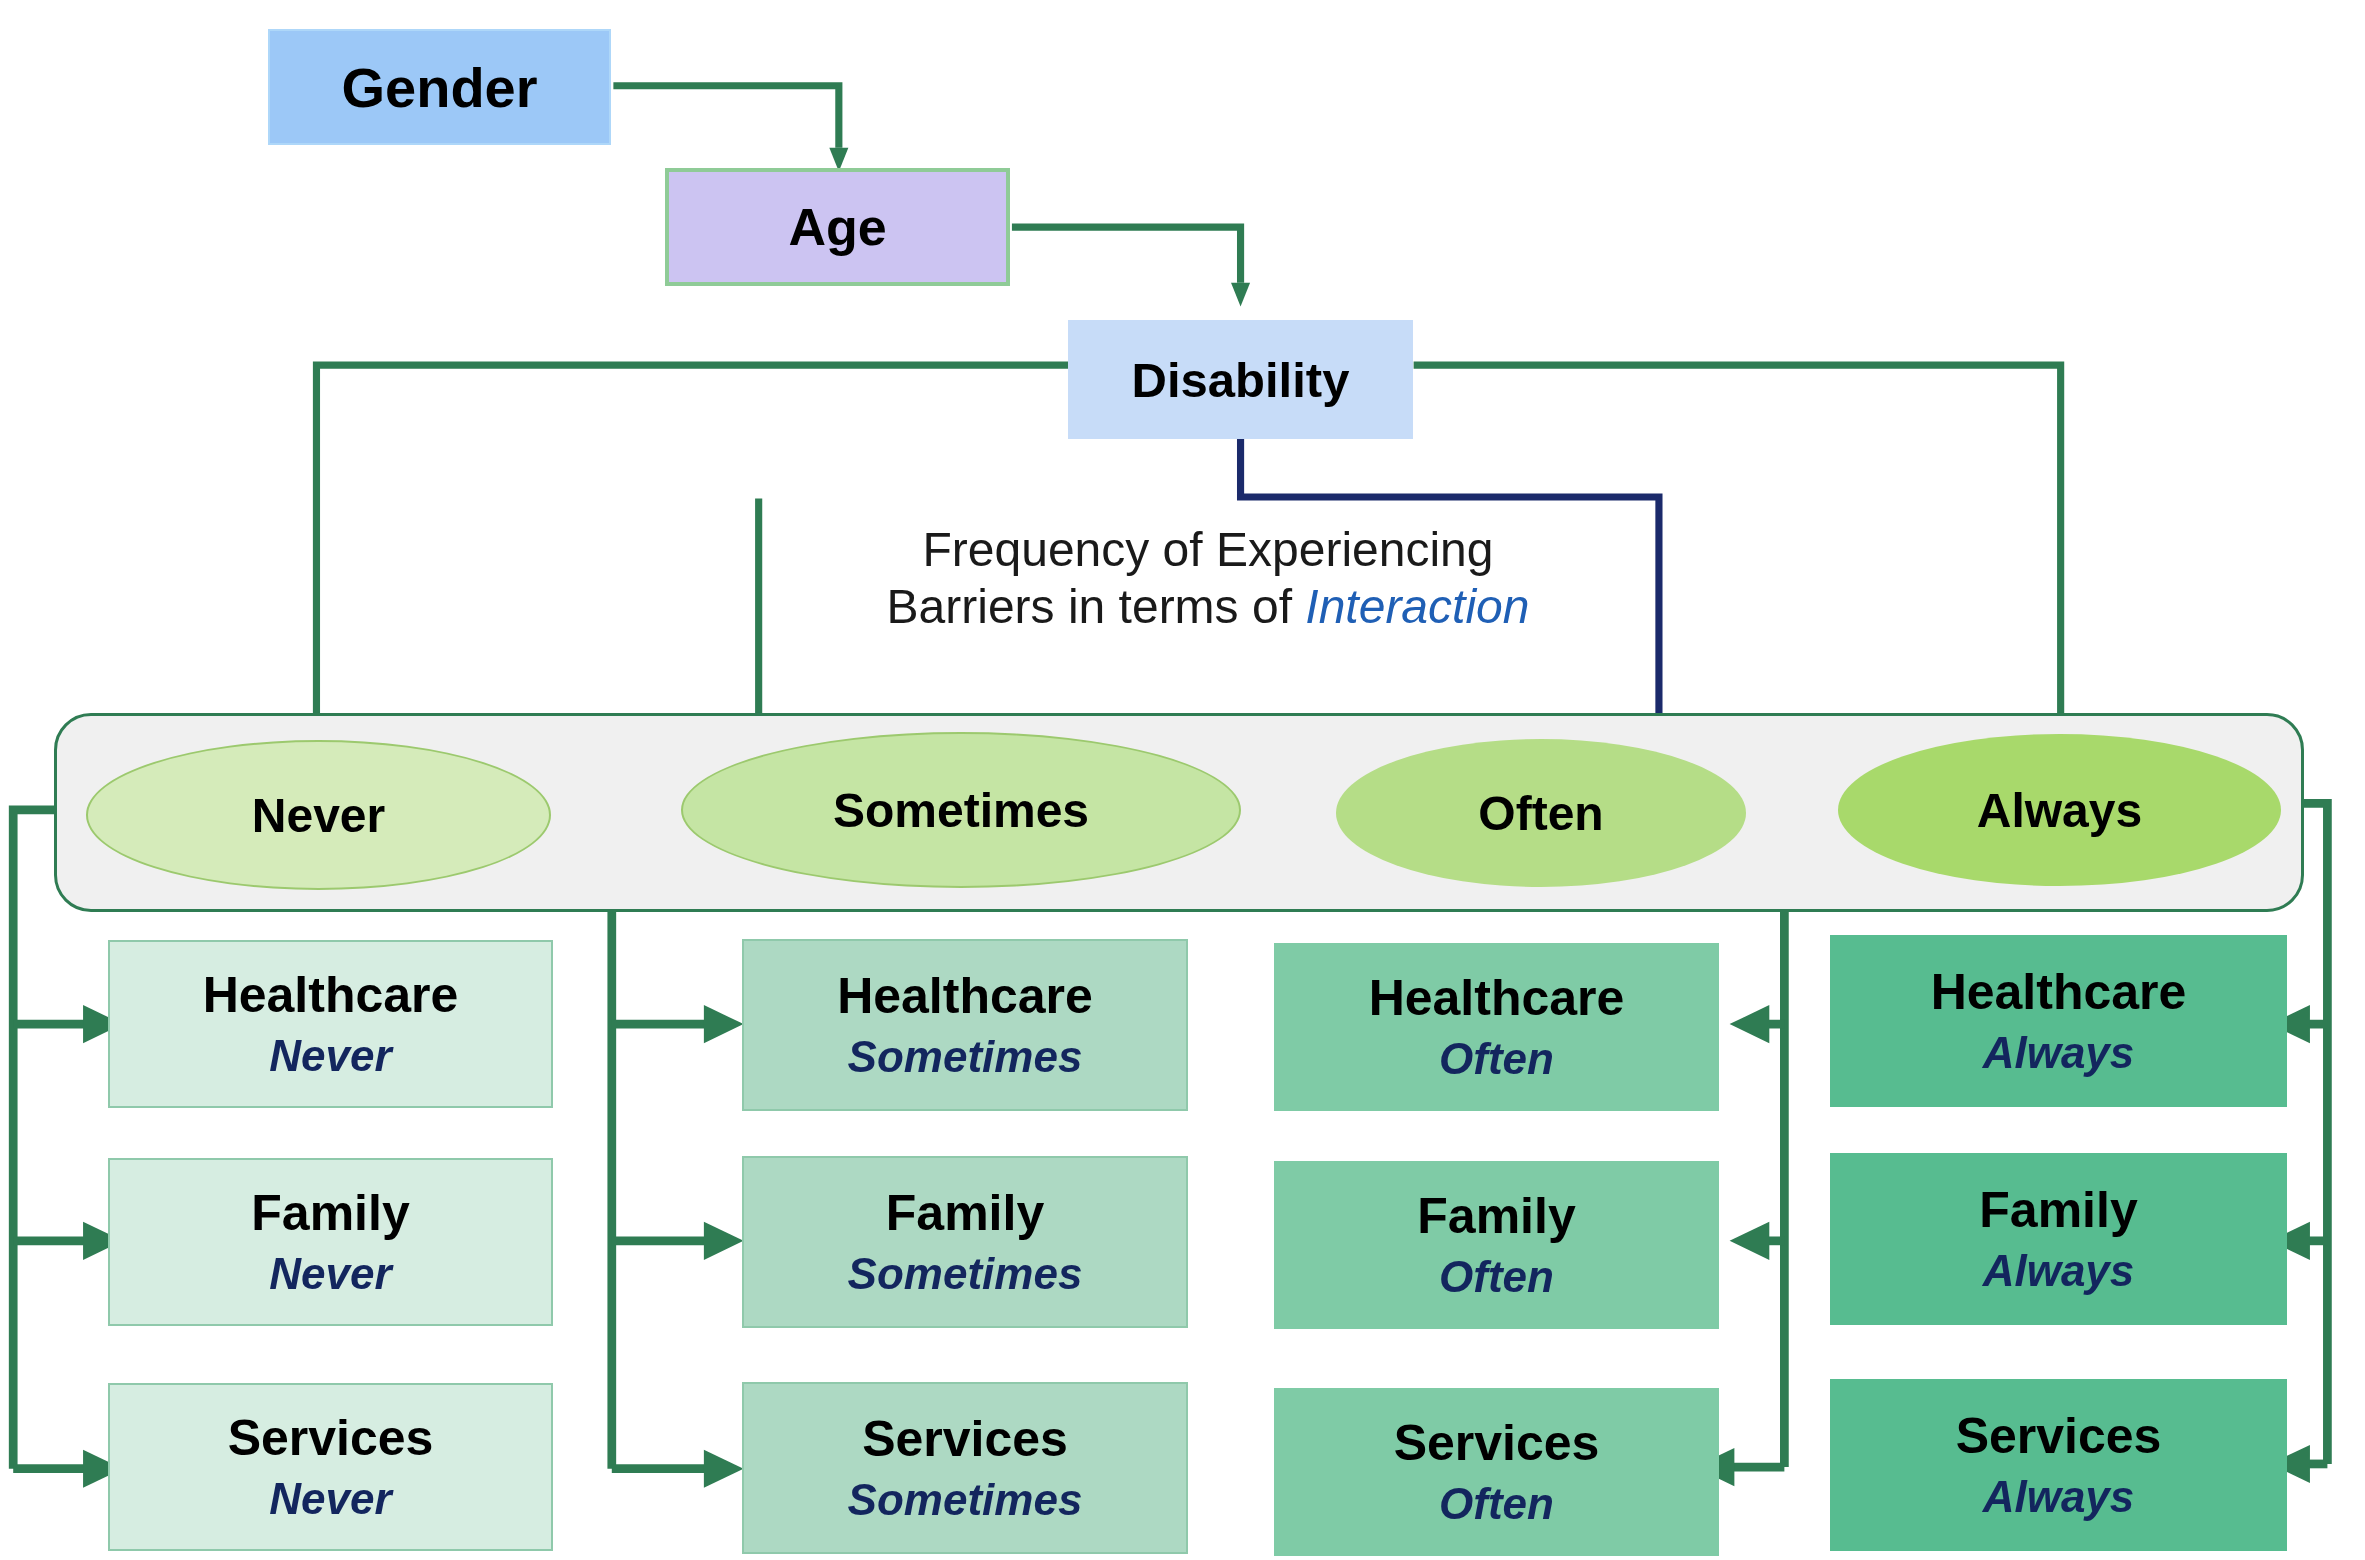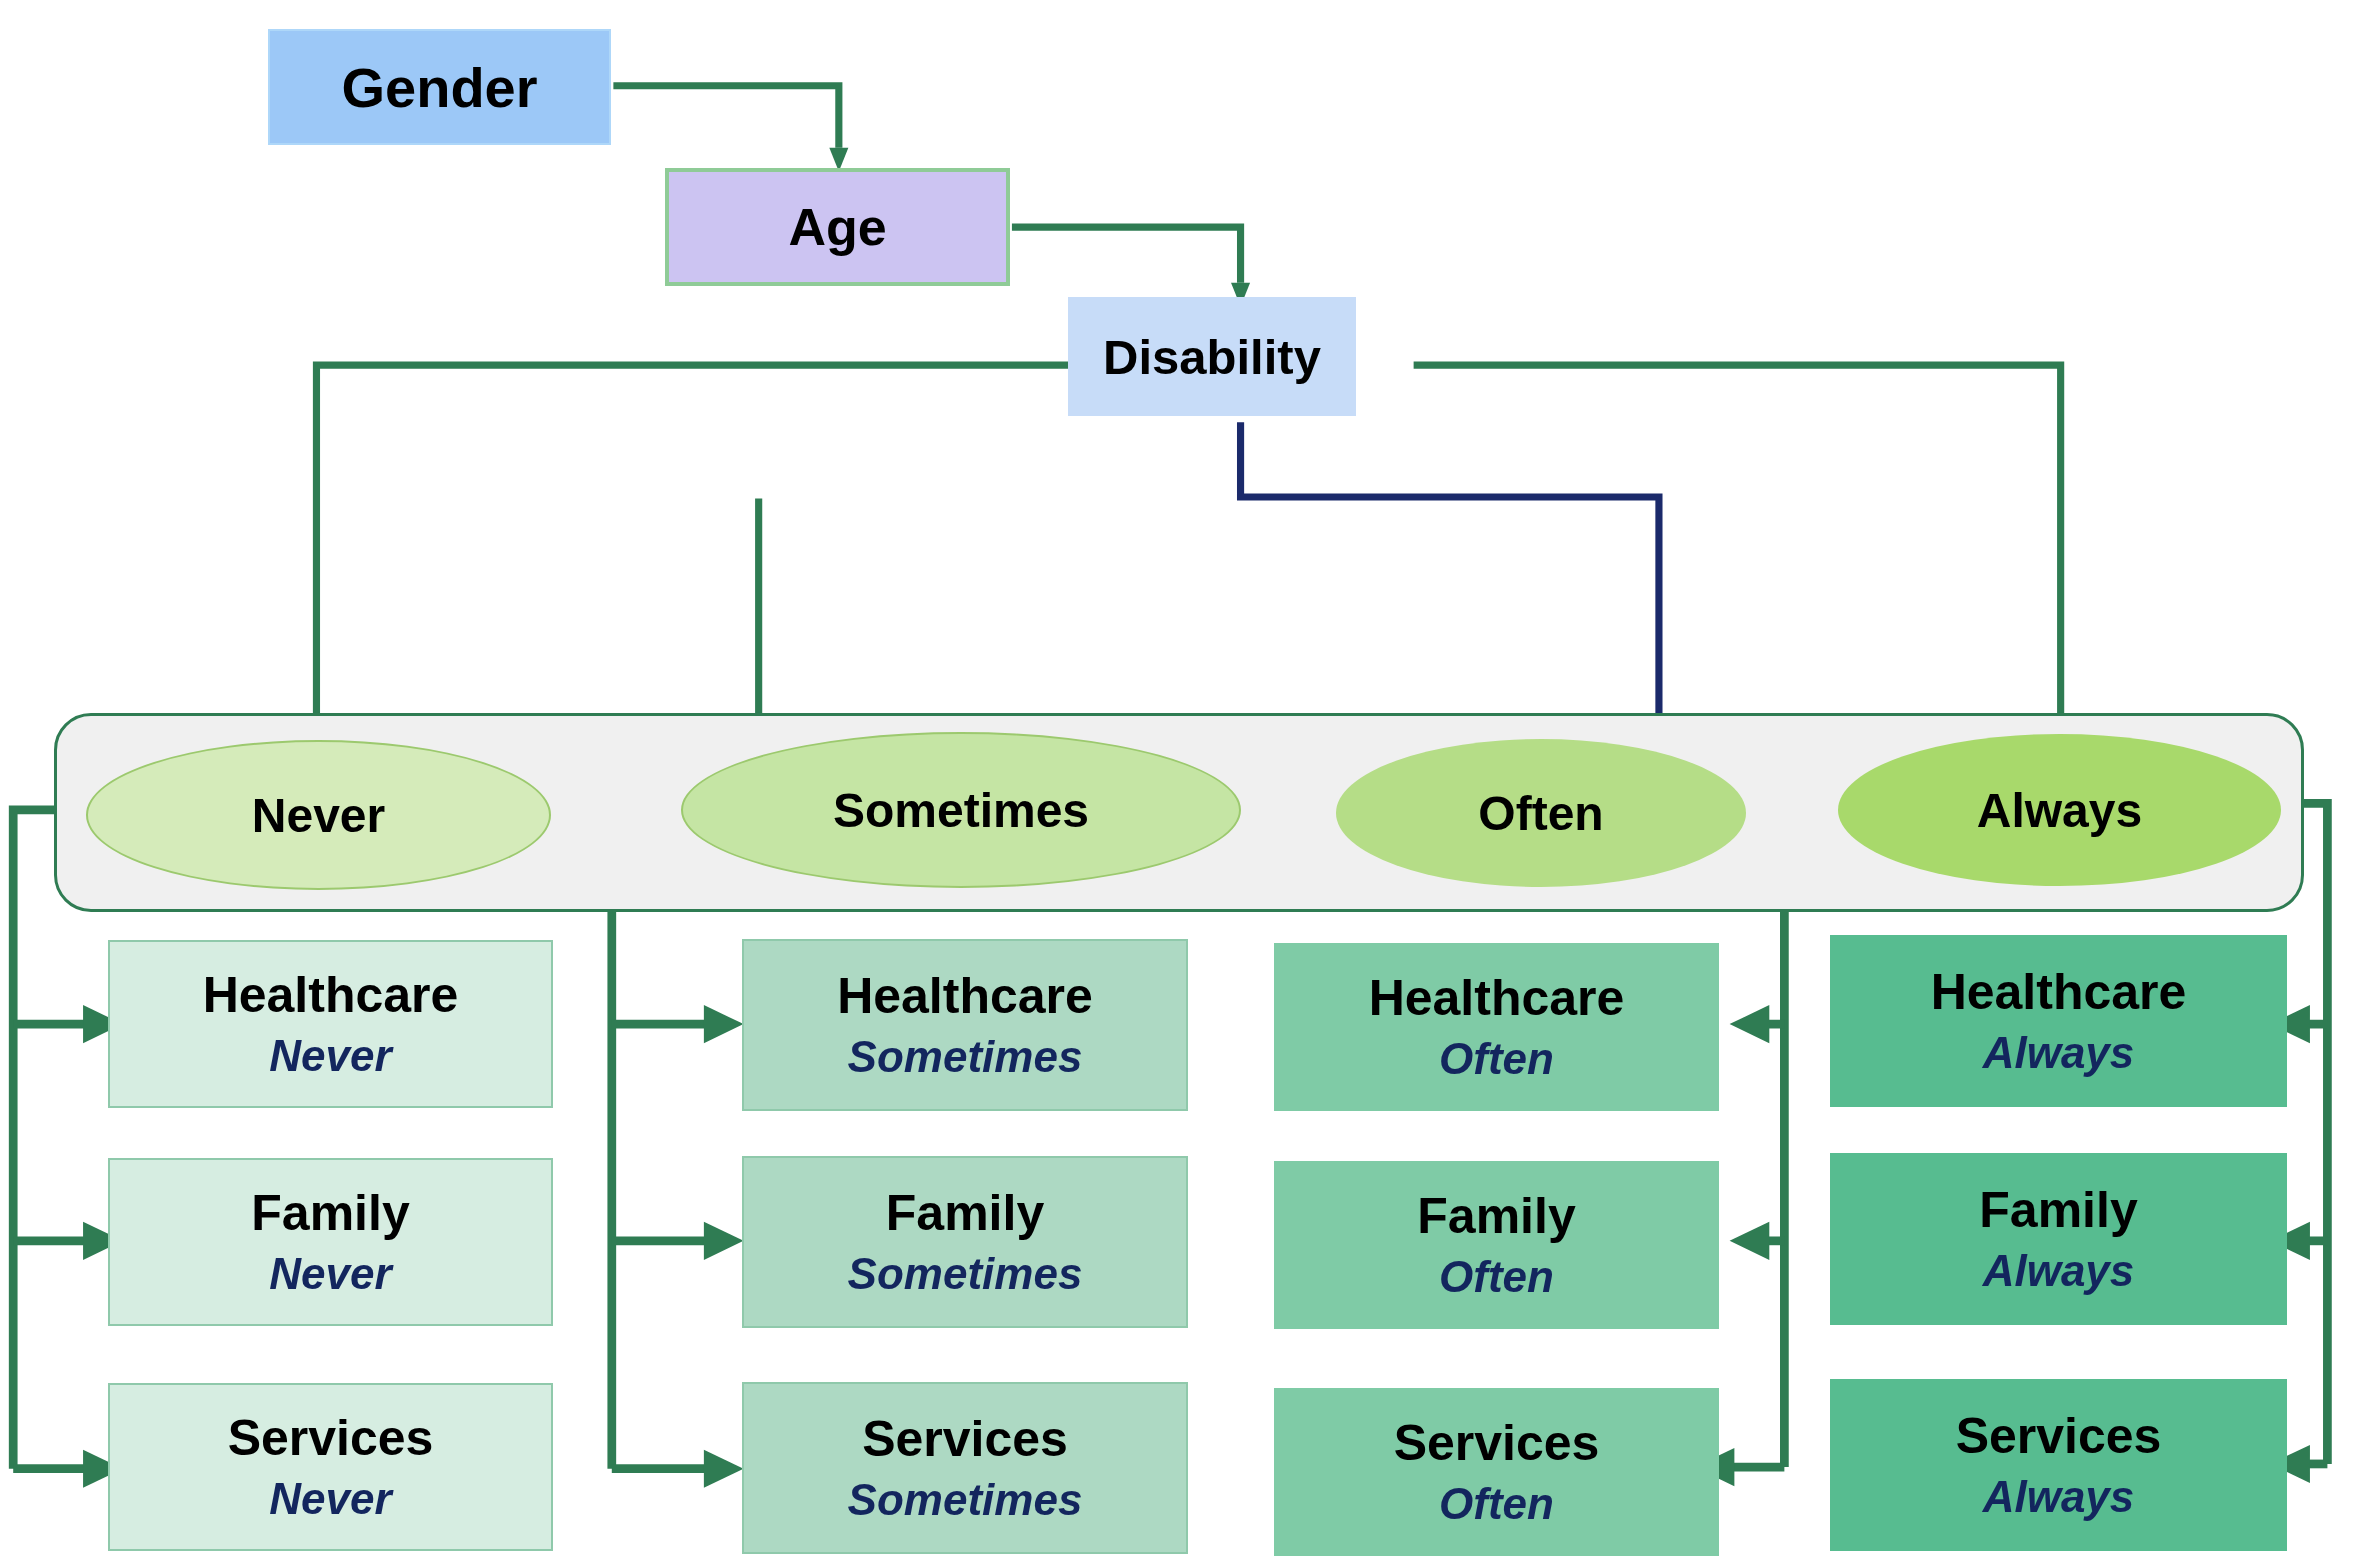--- a/index.html
+++ b/index.html
@@ -47,22 +47,22 @@
   }
   #box-age {
     left: 665px; top: 168px;
     width: 345px; height: 118px;
     background: #CCC4F2;
     border: 4px solid #8FCB97;
     font-size: 52px;
     align-items: center;
   }
   #box-disability {
-    left: 1068px; top: 297px;
-    width: 288px; height: 119px;
+    left: 1068px; top: 320px;
+    width: 345px; height: 119px;
     background: #C7DCF8;
     border: none;
     font-size: 49px;
   }
 
   
   #caption-box {
     position: absolute;
     left: 758px; top: 499px;
     width: 900px; height: 159px;
@@ -255,20 +255,24 @@
   <div class="varbox" id="box-gender">
     <span>Gender</span>
   </div>
   <div class="varbox" id="box-age">
     <span>Age</span>
   </div>
   <div class="varbox" id="box-disability">
     <span>Disability</span>
   </div>
 
+  <div id="caption-box">
+    <div class="cap-line">Frequency of Experiencing</div>
+    <div class="cap-line"><span>Barriers in terms of </span><span class="cap-accent">Interaction</span></div>
+  </div>
 
   <div id="freq-band"></div>
 
   <div class="ellipse" id="ell-never">
     <span>Never</span>
   </div>
   <div class="ellipse" id="ell-sometimes">
     <span>Sometimes</span>
   </div>
   <div class="ellipse" id="ell-often">

